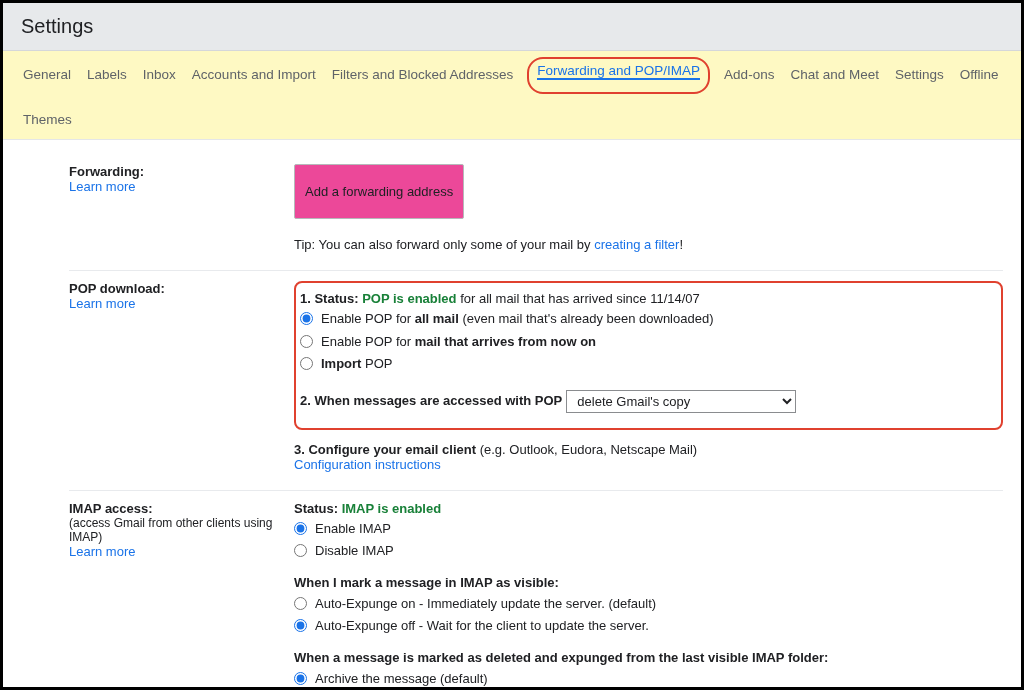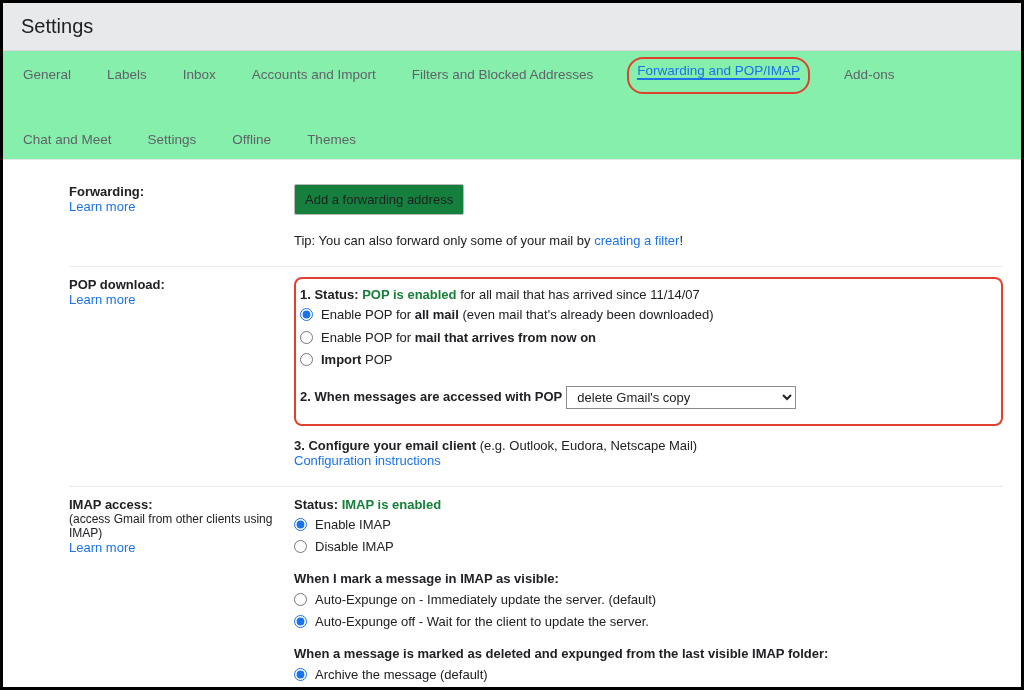--- a/index.html
+++ b/index.html
@@ -18,24 +18,24 @@
       padding: 12px 18px;
       border-bottom: 1px solid #d5d7da;
     }
     .header h1 {
       font-size: 20px;
       font-weight: 400;
       color: #202124;
     }
     .tabs {
       display: flex;
-      gap: 32px;
+      gap: 12px;
       padding: 10px 12px 0 18px;
       border-bottom: 1px solid #e4e6e8;
-      background: #86efac;
+      background: #fef9c3;
       flex-wrap: wrap;
     }
     .tab {
       color: #5f6368;
       font-size: 13.5px;
       padding: 6px 2px 12px 2px;
       cursor: pointer;
       white-space: nowrap;
     }
     .tab.active {
@@ -82,22 +82,22 @@
     .section-label a {
       color: #1a73e8;
       text-decoration: none;
       font-size: 13px;
     }
     .section-body {
       flex: 1;
     }
     .btn {
       border: 1px solid #b6b8ba;
-      background: #15803d;
-      padding: 7px 10px;
+      background: #ec4899;
+      padding: 19px 10px;
       font-size: 13px;
       border-radius: 2px;
       cursor: pointer;
       color: #202124;
     }
     .tip {
       margin-top: 18px;
       color: #202124;
       font-size: 13px;
     }

